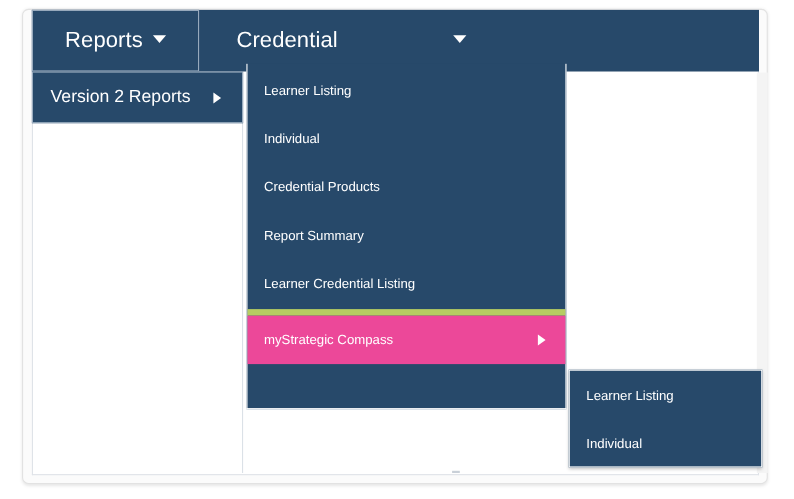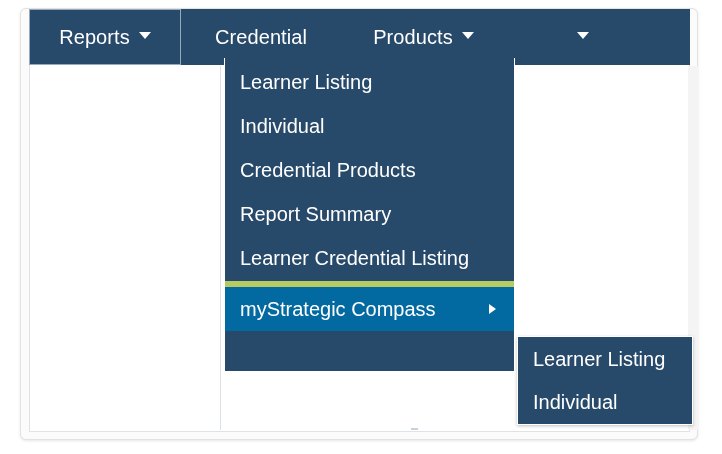--- a/index.html
+++ b/index.html
@@ -181,28 +181,28 @@
     padding-top: 2px;
   }
 
   .menu-row {
     position: relative;
     display: flex;
     align-items: center;
     height: 44px;
     padding: 0 14px 0 15px;
     color: #ffffff;
-    font-size: 20px;
+    font-size: 12px;
     white-space: nowrap;
     cursor: pointer;
     box-sizing: border-box;
   }
   .menu-row .mr-label { flex: 0 0 auto; }
   .menu-row.highlight {
-    background: #0369a1;
+    background: #ec4899;
     text-align: right;
   }
   .menu-row .mr-arrow {
     position: absolute;
     right: 18px;
     top: 50%;
     transform: translateY(-50%);
   }
 
   .menu-sep {
@@ -249,32 +249,34 @@
 
       <div class="nav-item active" style="width:152px;">
         <span class="nav-label">Reports</span>
         <span class="caret-down"></span>
       </div>
 
       <div class="nav-item" style="width:160px;">
         <span class="nav-label">Credential</span>
       </div>
 
-      <div class="nav-item" style="width:165px;">
-        <span class="nav-label">Products</span>
-        <span class="caret-down"></span>
-      </div>
 
       <div class="nav-item" style="width:145px;">
         <span class="caret-down"></span>
       </div>
 
     </div>
   </div>
 
+  <div class="menu-level1">
+    <div class="menu-level1-item">
+      <span class="ml1-label">Version 2 Reports</span>
+      <span class="ml1-arrow caret-right"></span>
+    </div>
+  </div>
 
   <div class="menu-level2">
 
     <div class="menu-row">
       <span class="mr-label">Learner Listing</span>
     </div>
 
 
     <div class="menu-row">
       <span class="mr-label">Individual</span>

